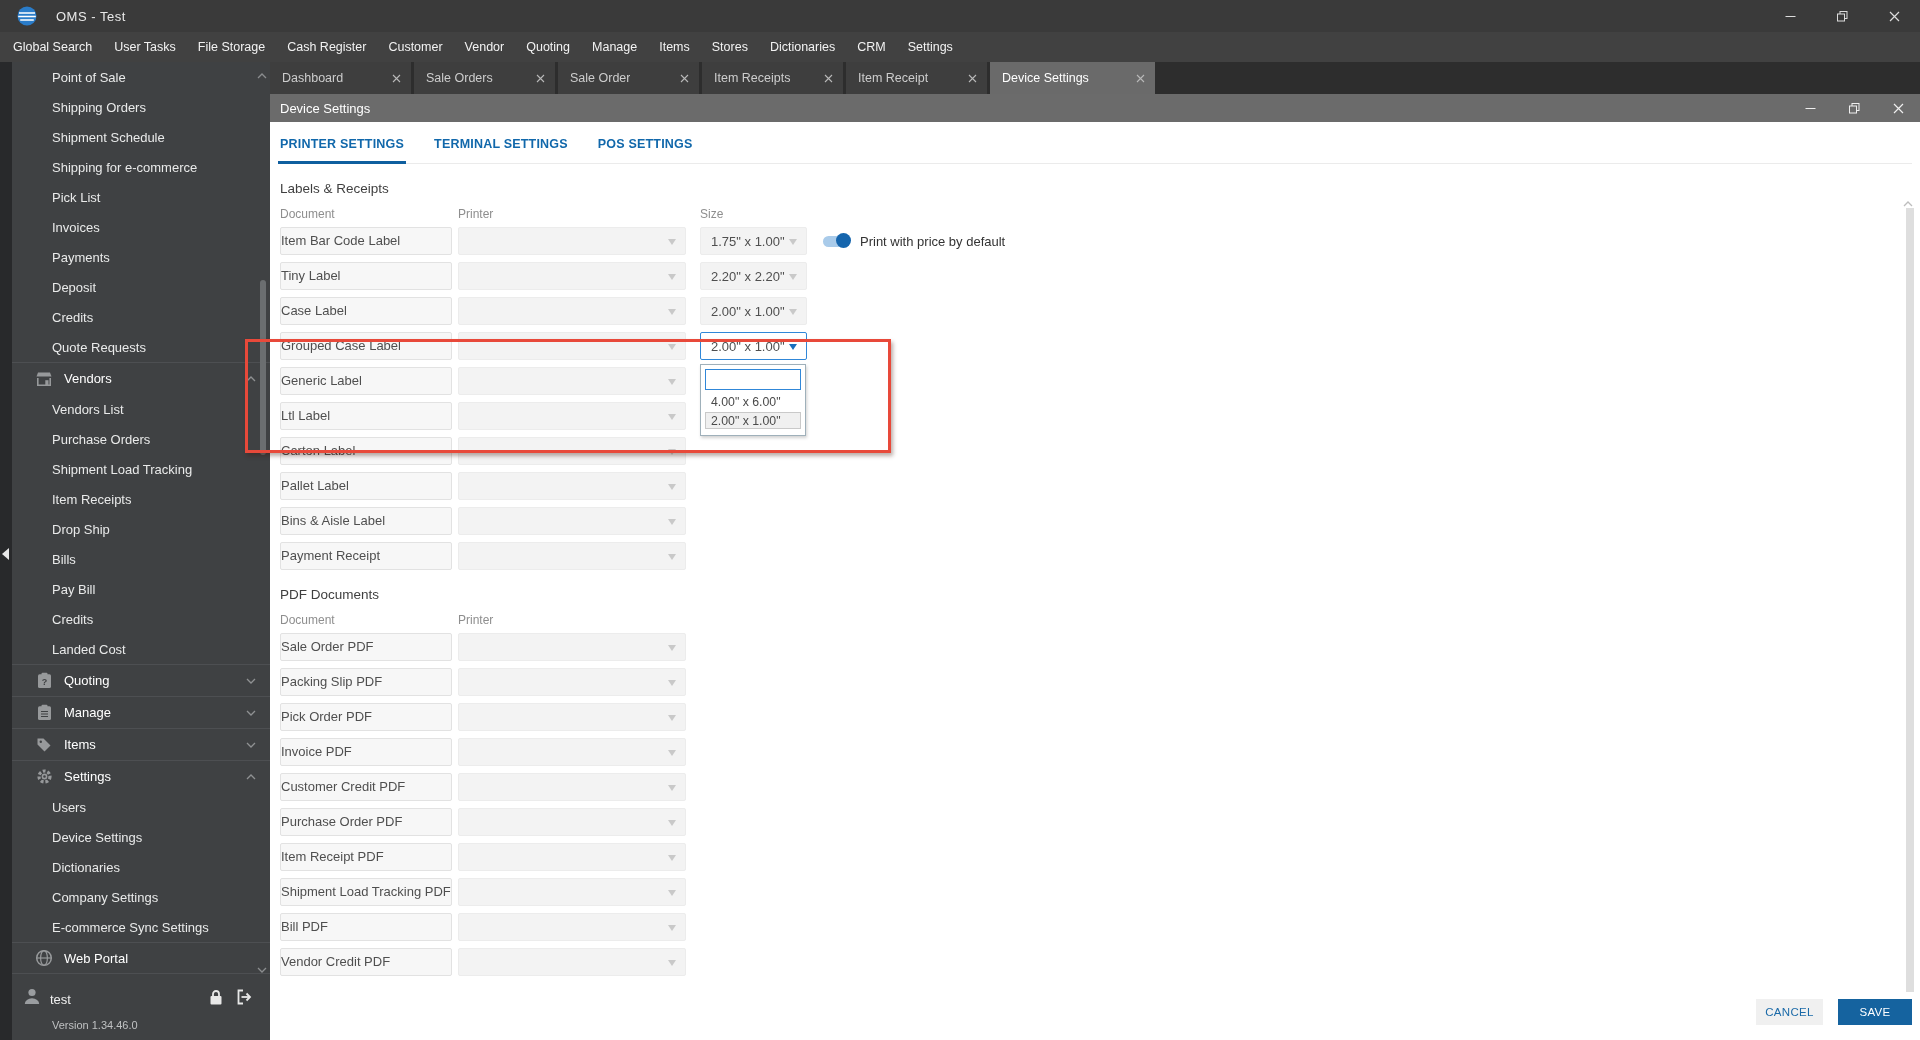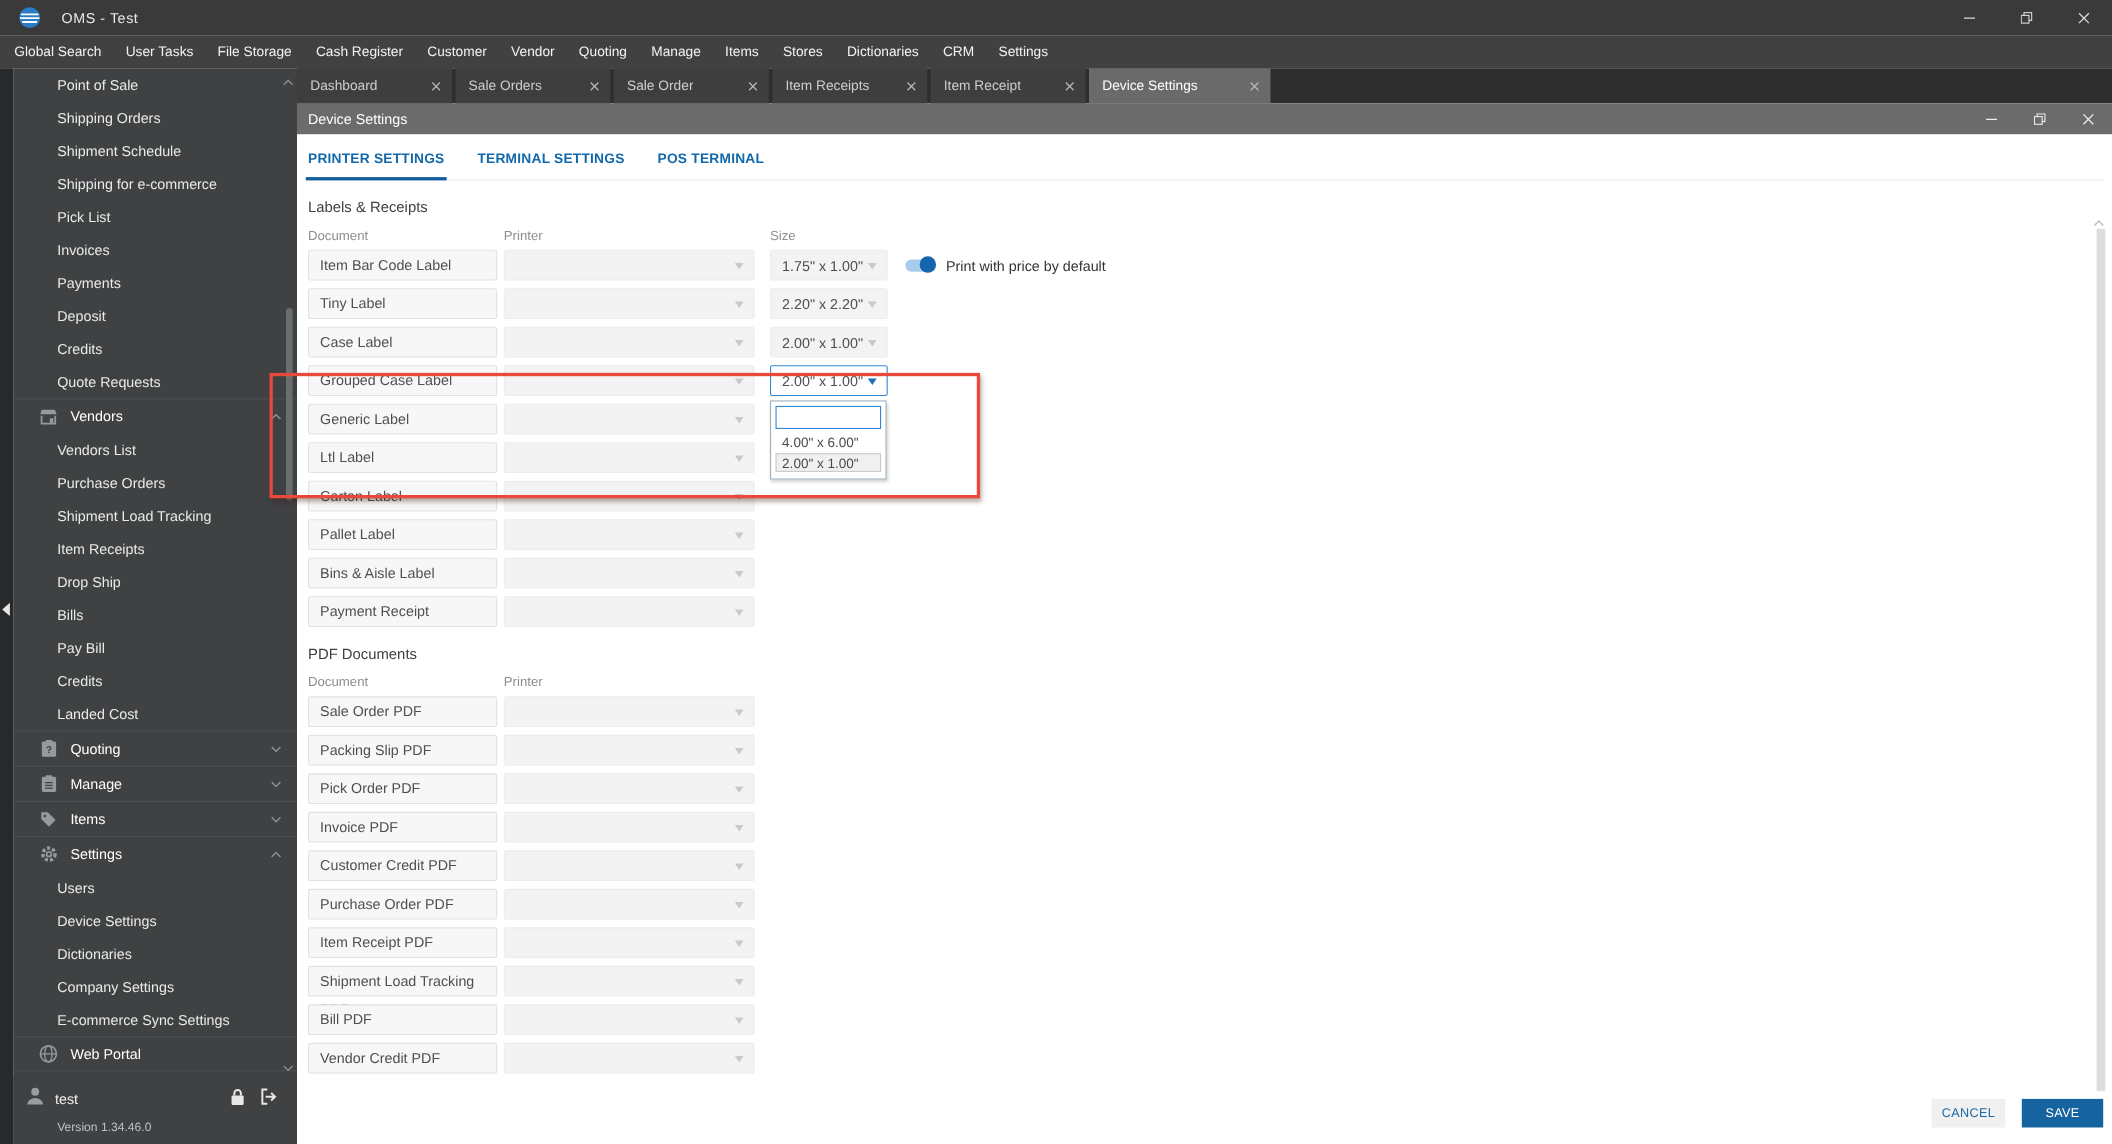--- a/index.html
+++ b/index.html
@@ -44,21 +44,21 @@
   .phc { width:44px; height:100%; display:flex; align-items:center; justify-content:center; color:#efefef; }
   .content { position:absolute; top:60px; left:0; right:0; bottom:0; padding-left:8px; }
   .ptabs { display:flex; gap:30px; padding:15px 0 12px 2px; border-bottom:1px solid #ebebeb; margin-right:8px; }
   .ptab { font-size:12.5px; font-weight:700; color:#1168ab; position:relative; letter-spacing:.2px; }
   .ptab.active::after { content:""; position:absolute; left:-2px; right:-2px; bottom:-13px; height:3px; background:#0f5f9f; }
   .h-general { margin:15px 0 0 2px; font-size:12.5px; font-weight:700; color:#3c3c3c; letter-spacing:.3px; }
   .h-sub { margin:17px 0 0 2px; font-size:13.5px; color:#3f3f3f; }
   .cols { display:flex; margin:11px 0 6px 2px; font-size:12px; color:#8e8e8e; }
   .col-doc { width:178px; } .col-printer { width:242px; }
   .row { display:flex; align-items:center; margin:0 0 7px 2px; height:28px; }
-  .doc { width:172px; height:28px; border:1px solid #e2e2e2; background:#f7f7f7; border-radius:2px; font-size:13px; color:#4f4f4f; line-height:26px; padding-left:10px; }
+  .doc { width:172px; height:28px; border:1px solid #e2e2e2; background:#f7f7f7; border-radius:2px; font-size:13px; color:#4f4f4f; line-height:26px; }
   .select { position:relative; height:28px; background:#f3f3f3; border:1px solid #ececec; border-radius:2px; }
   .printer { width:228px; margin-left:6px; }
   .size { width:107px; margin-left:14px; display:flex; align-items:center; padding-left:10px; font-size:13px; color:#4f4f4f; }
   .arrow { position:absolute; right:9px; top:11px; width:0; height:0; border-left:4.5px solid transparent; border-right:4.5px solid transparent; border-top:6px solid #c9c9c9; }
   .select.open { background:#fff; border:1px solid #3087d8; }
   .select.open .arrow { border-top-color:#1a6ebc; }
   .toggle { width:27px; height:11px; background:#a9cbea; border-radius:6px; margin-left:16px; position:relative; flex:none; }
   .knob { position:absolute; right:-1px; top:-2.5px; width:15px; height:15px; border-radius:50%; background:#1565ad; }
   .toggle-label { margin-left:10px; font-size:13px; color:#333; }
   .popup { position:absolute; left:-1px; top:31px; width:106px; background:#fff; border:1px solid #9fb0ba; box-shadow:1px 2px 3px rgba(0,0,0,.18); padding:4px; z-index:40; }
@@ -381,21 +381,21 @@
             <path d="M1 1 L10 10 M10 1 L1 10" stroke="currentColor" stroke-width="1.2"></path>
           </svg>
         </span>
     </div>
   </div>
 
   <div class="content">
     <div class="ptabs">
       <span class="ptab active">PRINTER SETTINGS</span>
       <span class="ptab">TERMINAL SETTINGS</span>
-      <span class="ptab">POS TERMINAL</span>
+      <span class="ptab">POS SETTINGS</span>
     </div>
 
     <div class="h-sub">Labels &amp; Receipts</div>
 
     <div class="cols">
       <span class="col-doc">Document</span>
       <span class="col-printer">Printer</span>
       <span>Size</span>
     </div>
 

